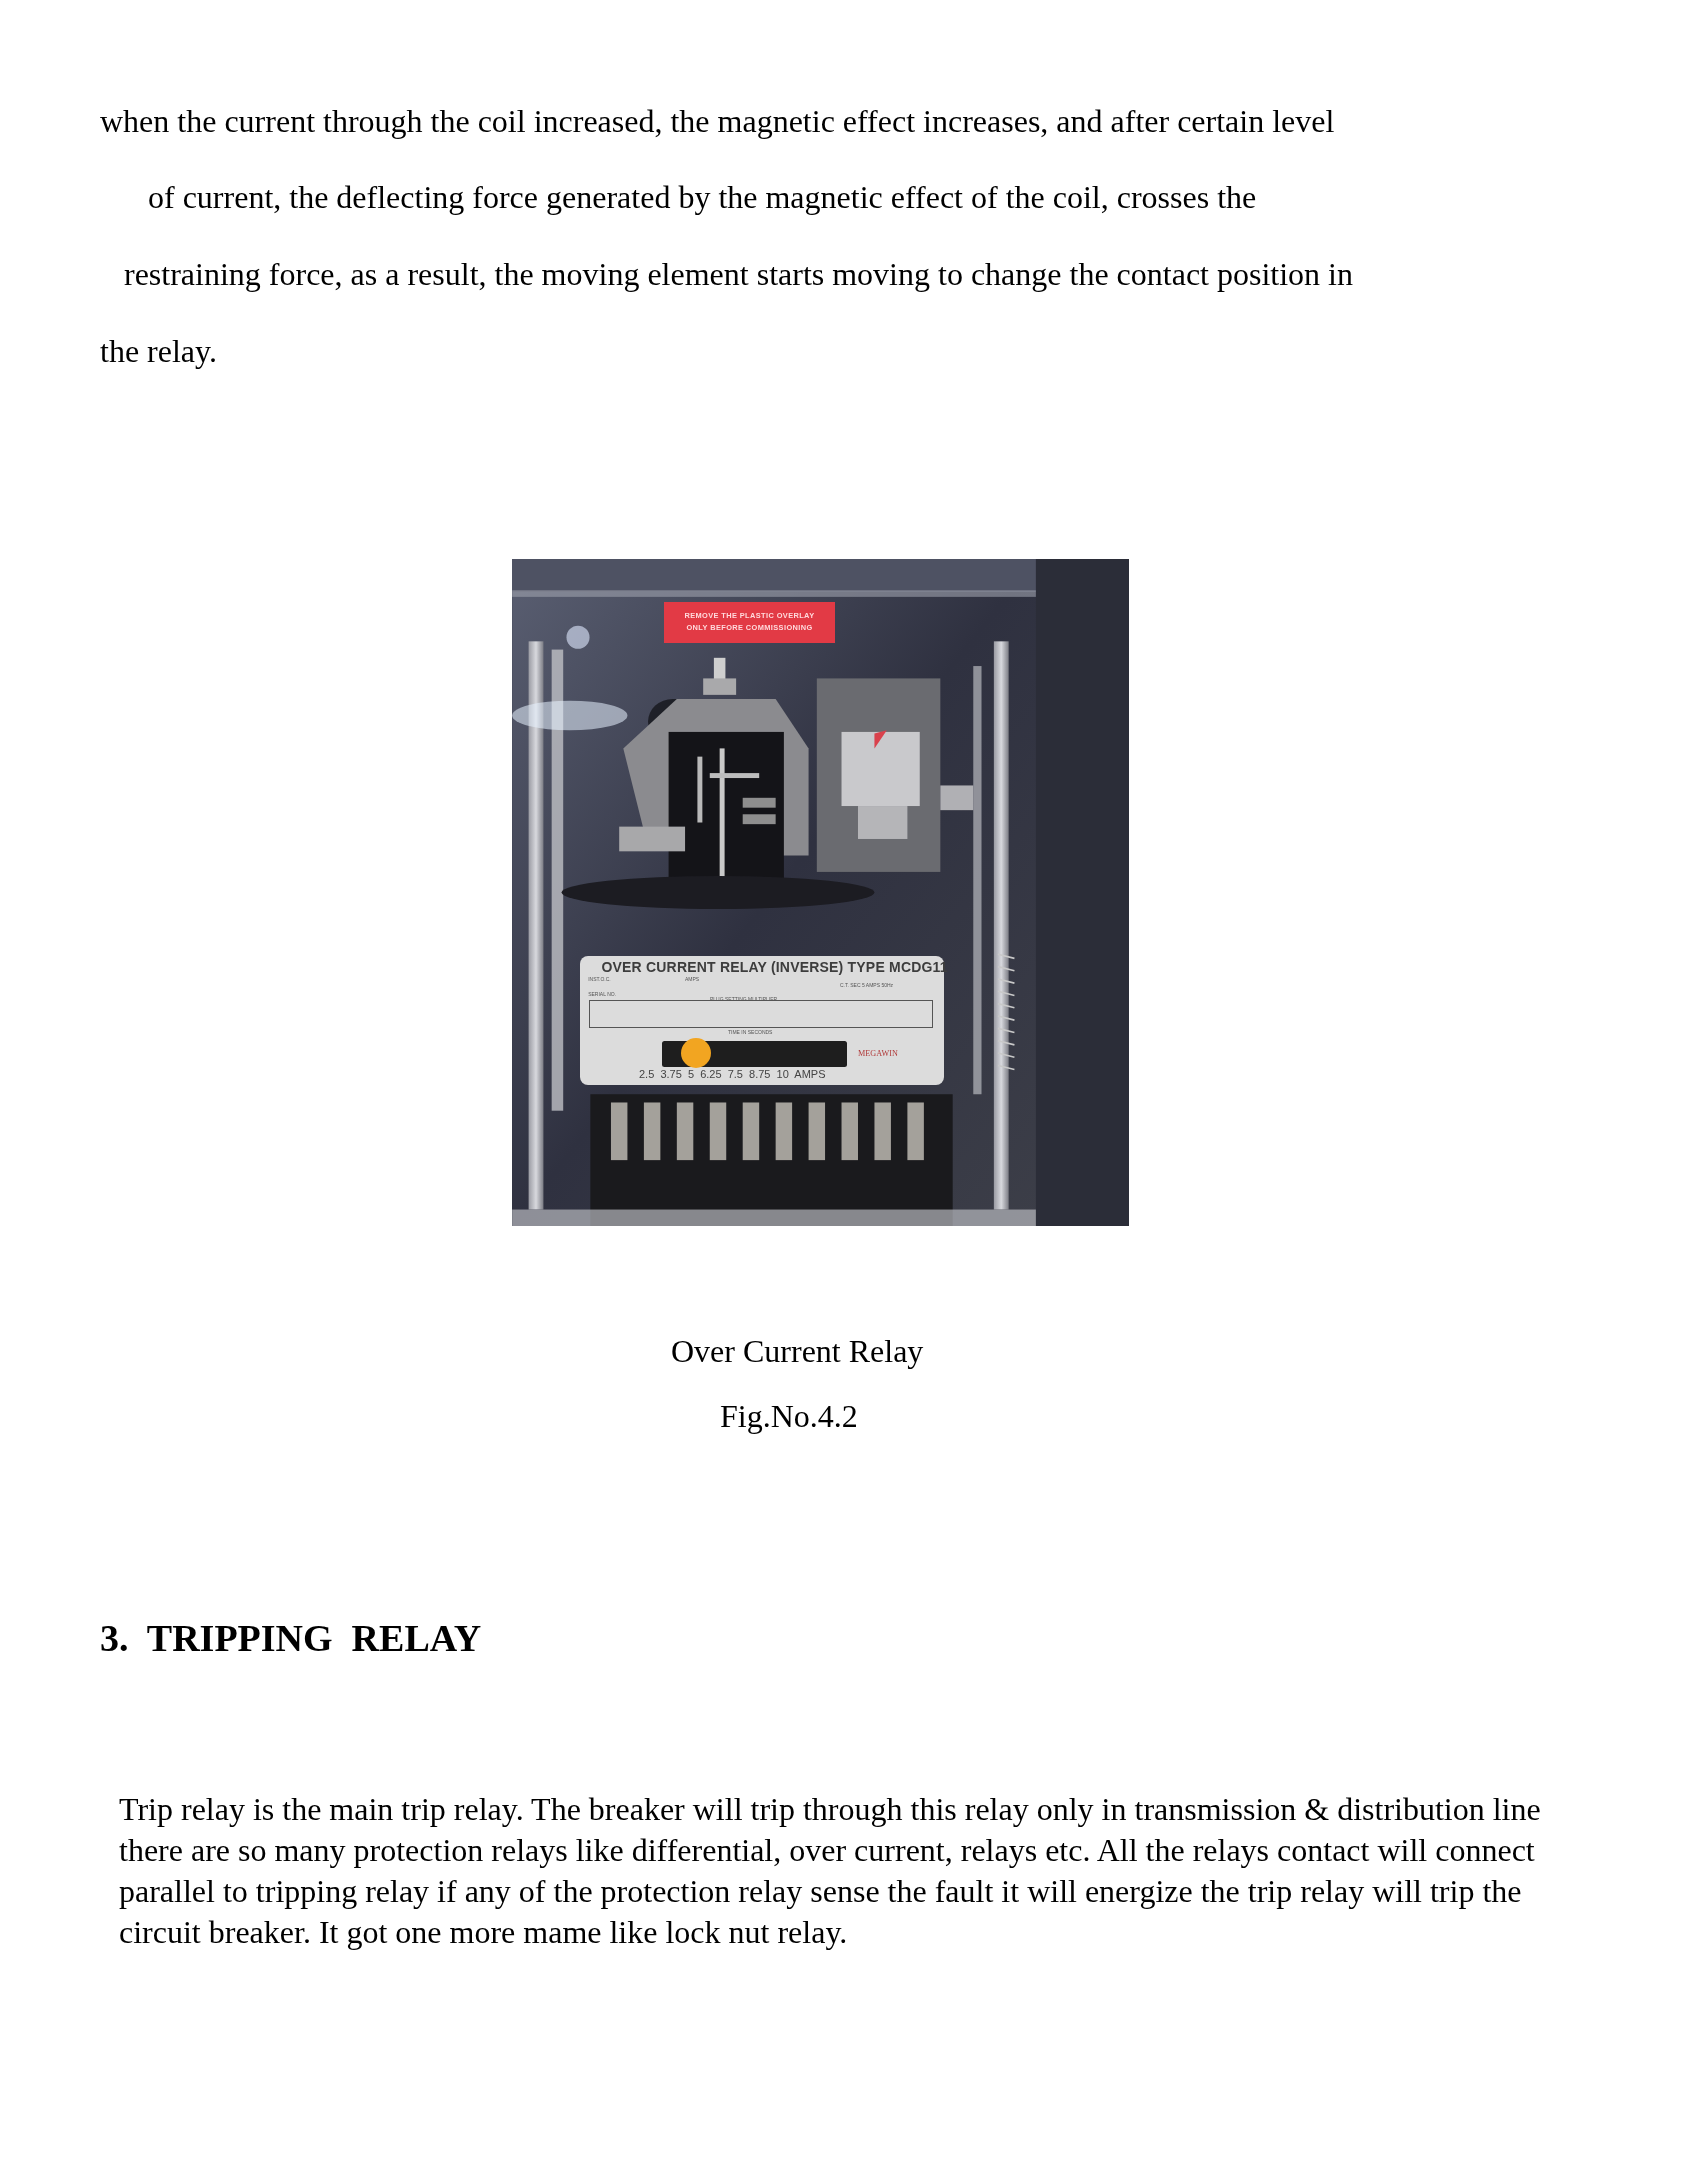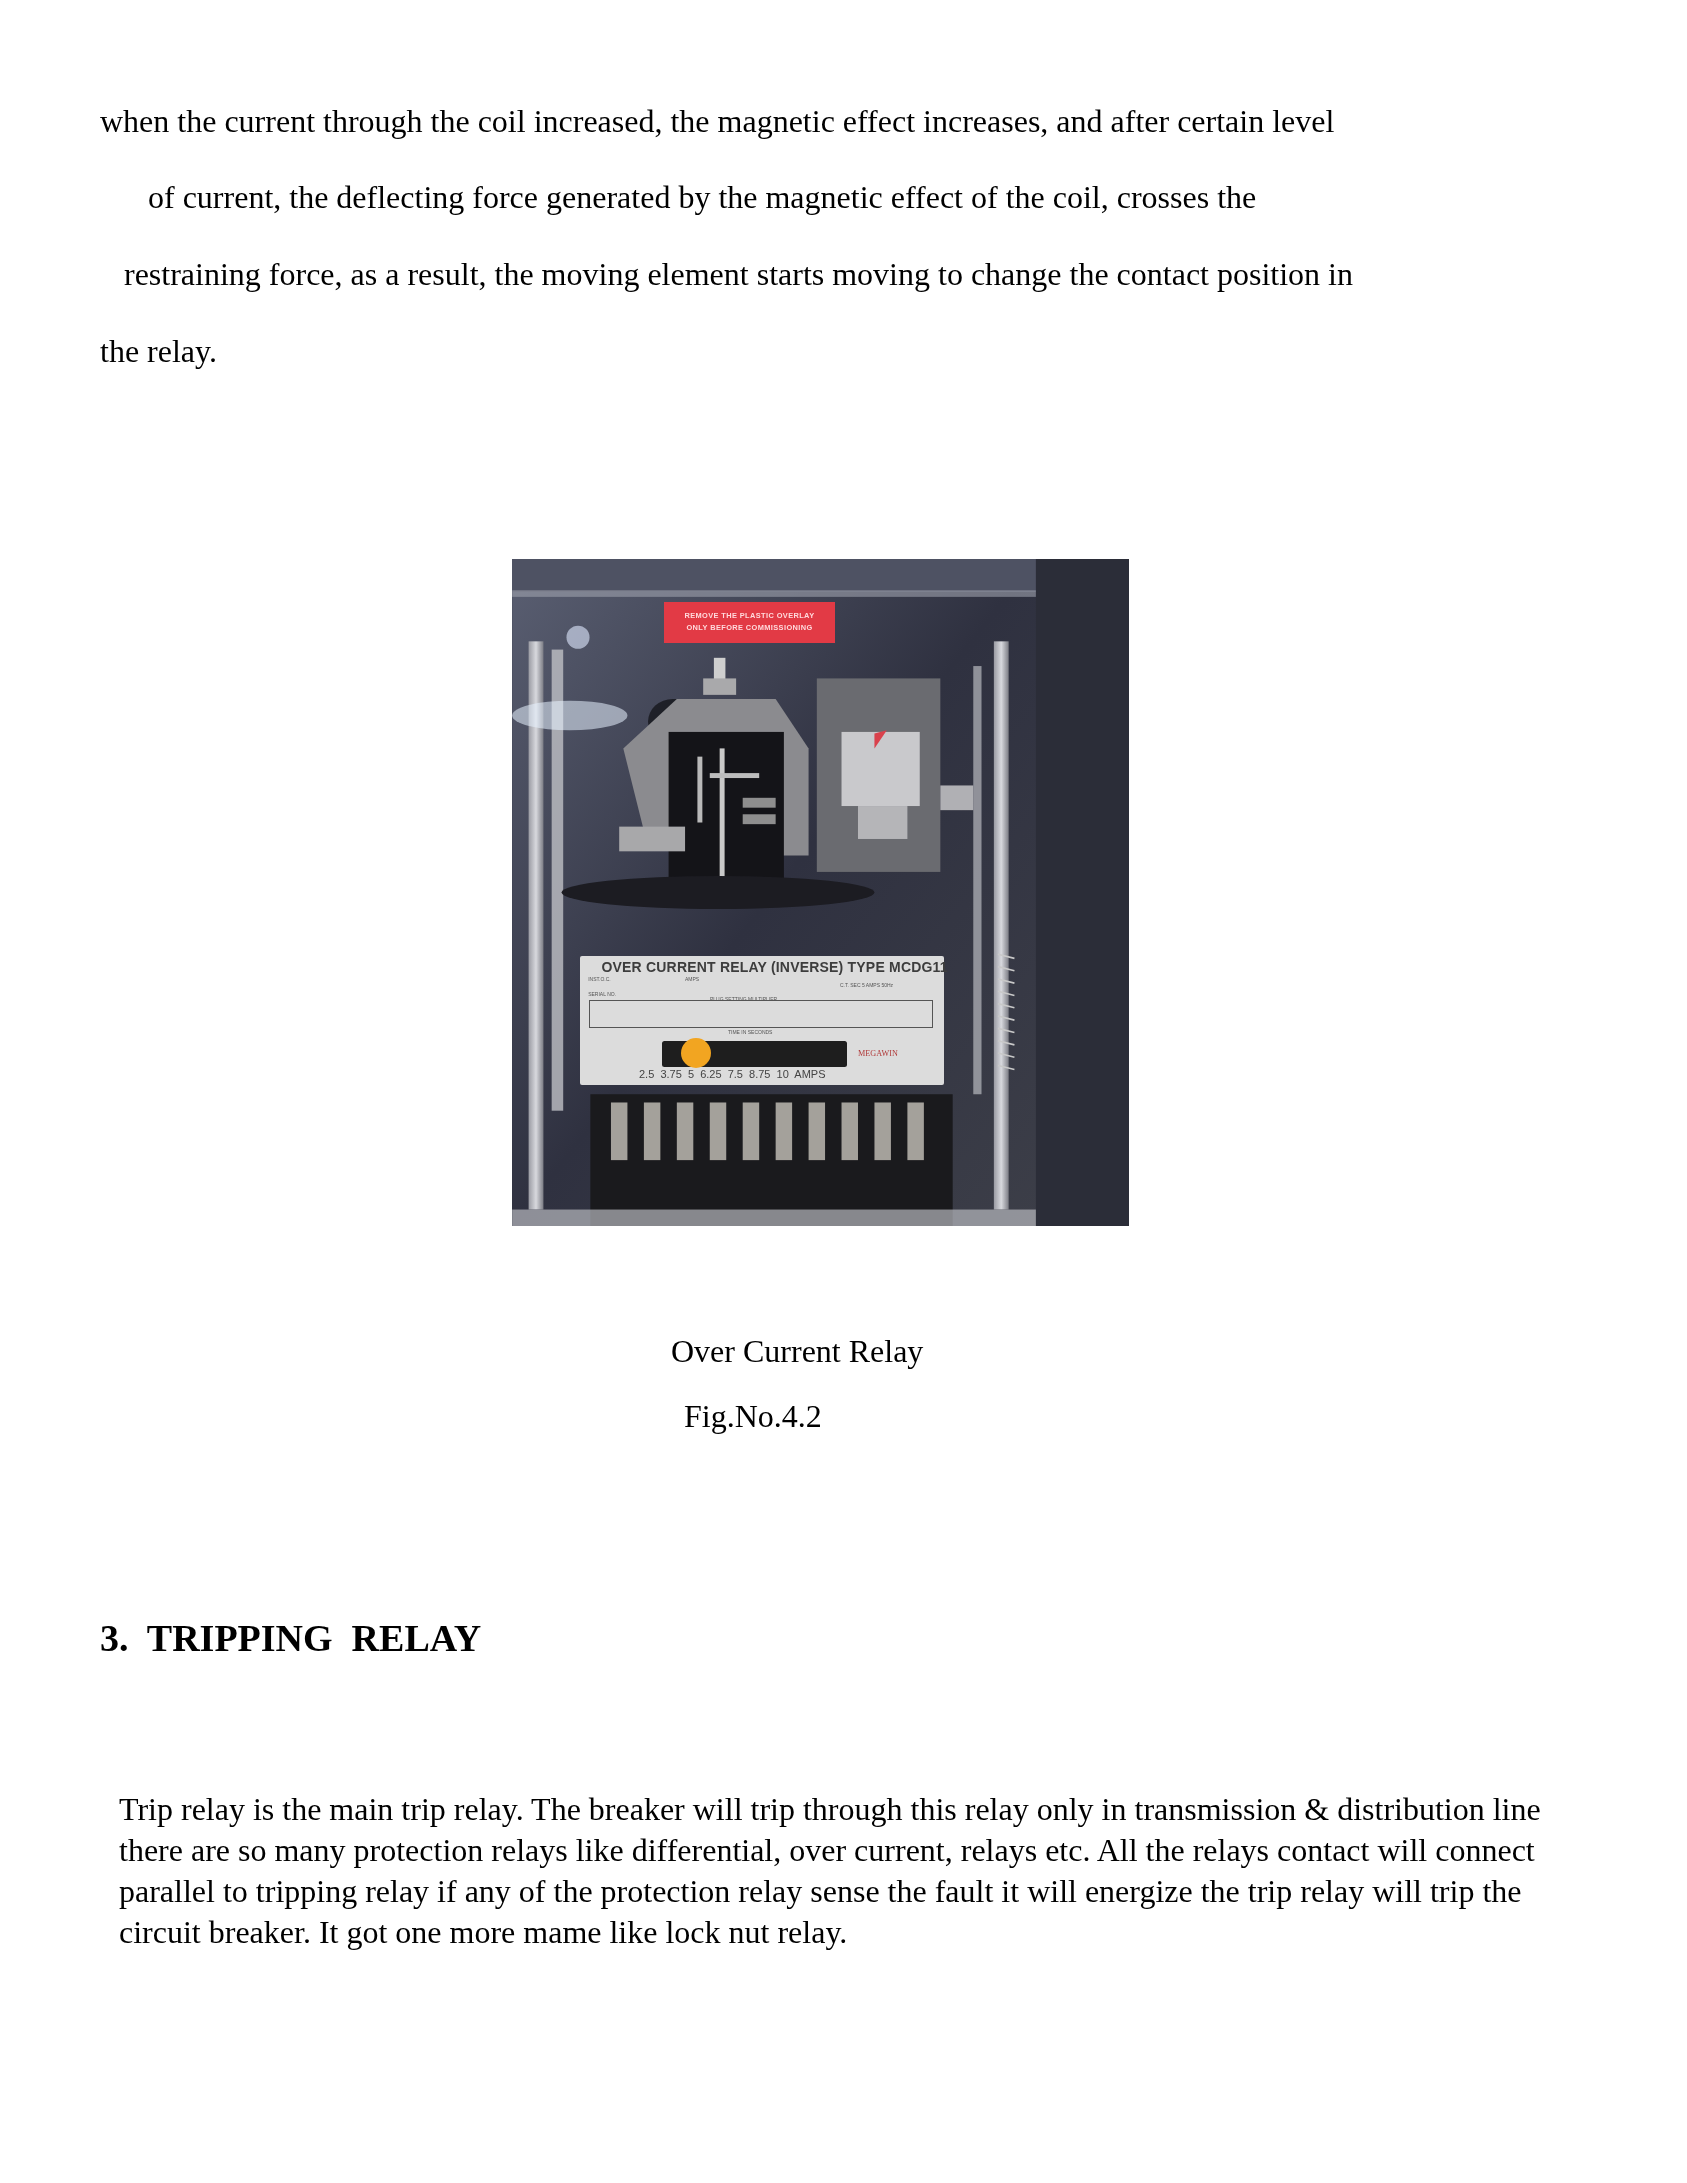--- a/index.html
+++ b/index.html
@@ -15,21 +15,21 @@
 
   
   .photo { position: absolute; left: 512px; top: 559px; width: 617px; height: 667px;
            overflow: hidden; background: #2b2d38; }
   .photo svg { position: absolute; left: 0; top: 0; }
   .photo .warn { position: absolute; left: 152px; top: 43px; width: 171px; height: 41px;
                  background: #e23a45; color: #ffd9dc; font-family: "Liberation Sans", sans-serif;
                  font-size: 7.4px; font-weight: bold; text-align: center; line-height: 11.5px;
                  padding-top: 8.2px; box-sizing: border-box; letter-spacing: 0.4px; }
   .photo .plate { position: absolute; left: 68px; top: 397px; width: 364px; height: 129px;
-                  background: #dcdcdc; border-radius: 2px; font-family: "Liberation Sans", sans-serif; color: #333; }
+                  background: #dcdcdc; border-radius: 8px; font-family: "Liberation Sans", sans-serif; color: #333; }
   .plate .ptitle { position: absolute; left: 21.4px; top: 3.3px; font-size: 14px; font-weight: bold; color: #3d3d3d;
                    white-space: nowrap; letter-spacing: 0.2px; }
   .plate .small { position: absolute; font-size: 5px; color: #555; white-space: nowrap; }
   .plate .scale { position: absolute; left: 9px; top: 44px; width: 344px; height: 28px;
                   border: 1.2px solid #555; box-sizing: border-box; }
   .plate .window { position: absolute; left: 82px; top: 85px; width: 185px; height: 26px;
                    background: #1e1e1e; border-radius: 2.5px; }
   .plate .knob { position: absolute; left: 101px; top: 82px; width: 30px; height: 30px;
                  border-radius: 50%; background: #f2a521; }
   .plate .amps { position: absolute; left: 59px; top: 112px; font-size: 11px; font-weight: normal;
@@ -135,21 +135,21 @@
     <div class="scale"></div>
     <div class="small" style="left:148px; top:73px;">TIME IN SECONDS</div>
     <div class="window"></div>
     <div class="knob"></div>
     <div class="brand">MEGAWIN</div>
     <div class="amps">2.5  3.75  5  6.25  7.5  8.75  10  AMPS</div>
   </div>
 </div>
 
 <div class="caption" style="left:671px; top:1335px;">Over Current Relay</div>
-<div class="caption" style="left:684px; top:1400px;text-align:right;">Fig.No.4.2</div>
+<div class="caption" style="left:720px; top:1400px;text-align:right;">Fig.No.4.2</div>
 
 <div class="heading">3.  TRIPPING  RELAY</div>
 
 <div class="para">
   <span>Trip relay is the main trip relay. The breaker will trip through this relay only in transmission &amp; distribution line</span>
   <span>there are so many protection relays like differential, over current, relays etc. All the relays contact will connect</span>
   <span>parallel to tripping relay if any of the protection relay sense the fault it will energize the trip relay will trip the</span>
   <span>circuit breaker. It got one more mame like lock nut relay.</span>
 </div>
 

